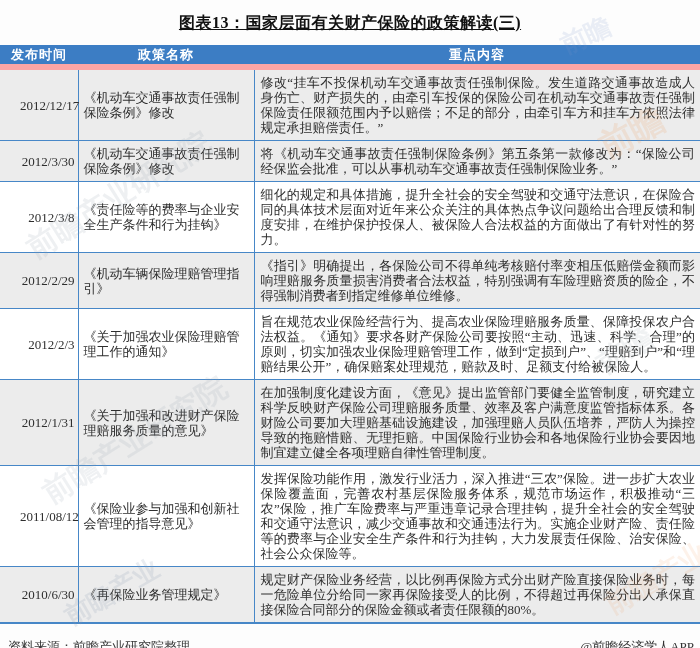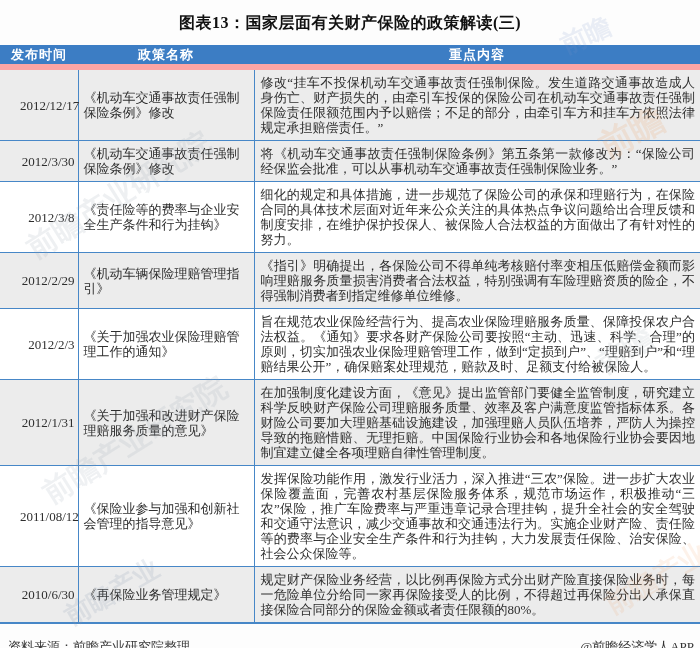--- a/index.html
+++ b/index.html
@@ -15,20 +15,21 @@
     background: #fdfdfd;
     overflow: hidden;
   }
   .chart-title {
     text-align: center;
     font-size: 16px;
     font-weight: bold;
     color: #111111;
     padding-top: 13px;
     letter-spacing: 0.5px;
+    text-decoration: underline;
   }
   table.policy-table {
     width: 700px;
     border-collapse: collapse;
     table-layout: fixed;
     margin-top: 11px;
     position: relative;
     z-index: 2;
   }
   col.c-date   { width: 78px; }
@@ -136,21 +137,21 @@
           <td class="content">修改“挂车不投保机动车交通事故责任强制保险。发生道路交通事故造成人身伤亡、财产损失的，由牵引车投保的保险公司在机动车交通事故责任强制保险责任限额范围内予以赔偿；不足的部分，由牵引车方和挂车方依照法律规定承担赔偿责任。”</td>
         </tr>
         <tr class="alt">
           <td class="date">2012/3/30</td>
           <td class="policy">《机动车交通事故责任强制保险条例》修改</td>
           <td class="content">将《机动车交通事故责任强制保险条例》第五条第一款修改为：“保险公司经保监会批准，可以从事机动车交通事故责任强制保险业务。”</td>
         </tr>
         <tr>
           <td class="date">2012/3/8</td>
           <td class="policy">《责任险等的费率与企业安全生产条件和行为挂钩》</td>
-          <td class="content">细化的规定和具体措施，进一步规范了保险公司的承保和理赔行为，在保险合同的具体技术层面对近年来公众关注的具体热点争议问题给出合理反馈和制度安排，在维护保护投保人、被保险人合法权益的方面做出了有针对性的努力。</td>
+          <td class="content">细化的规定和具体措施，提升全社会的安全驾驶和交通守法意识，在保险合同的具体技术层面对近年来公众关注的具体热点争议问题给出合理反馈和制度安排，在维护保护投保人、被保险人合法权益的方面做出了有针对性的努力。</td>
         </tr>
         <tr class="alt">
           <td class="date">2012/2/29</td>
           <td class="policy">《机动车辆保险理赔管理指引》</td>
           <td class="content">《指引》明确提出，各保险公司不得单纯考核赔付率变相压低赔偿金额而影响理赔服务质量损害消费者合法权益，特别强调有车险理赔资质的险企，不得强制消费者到指定维修单位维修。</td>
         </tr>
         <tr>
           <td class="date">2012/2/3</td>
           <td class="policy">《关于加强农业保险理赔管理工作的通知》</td>
           <td class="content">旨在规范农业保险经营行为、提高农业保险理赔服务质量、保障投保农户合法权益。《通知》要求各财产保险公司要按照“主动、迅速、科学、合理”的原则，切实加强农业保险理赔管理工作，做到“定损到户”、“理赔到户”和“理赔结果公开”，确保赔案处理规范，赔款及时、足额支付给被保险人。</td>

